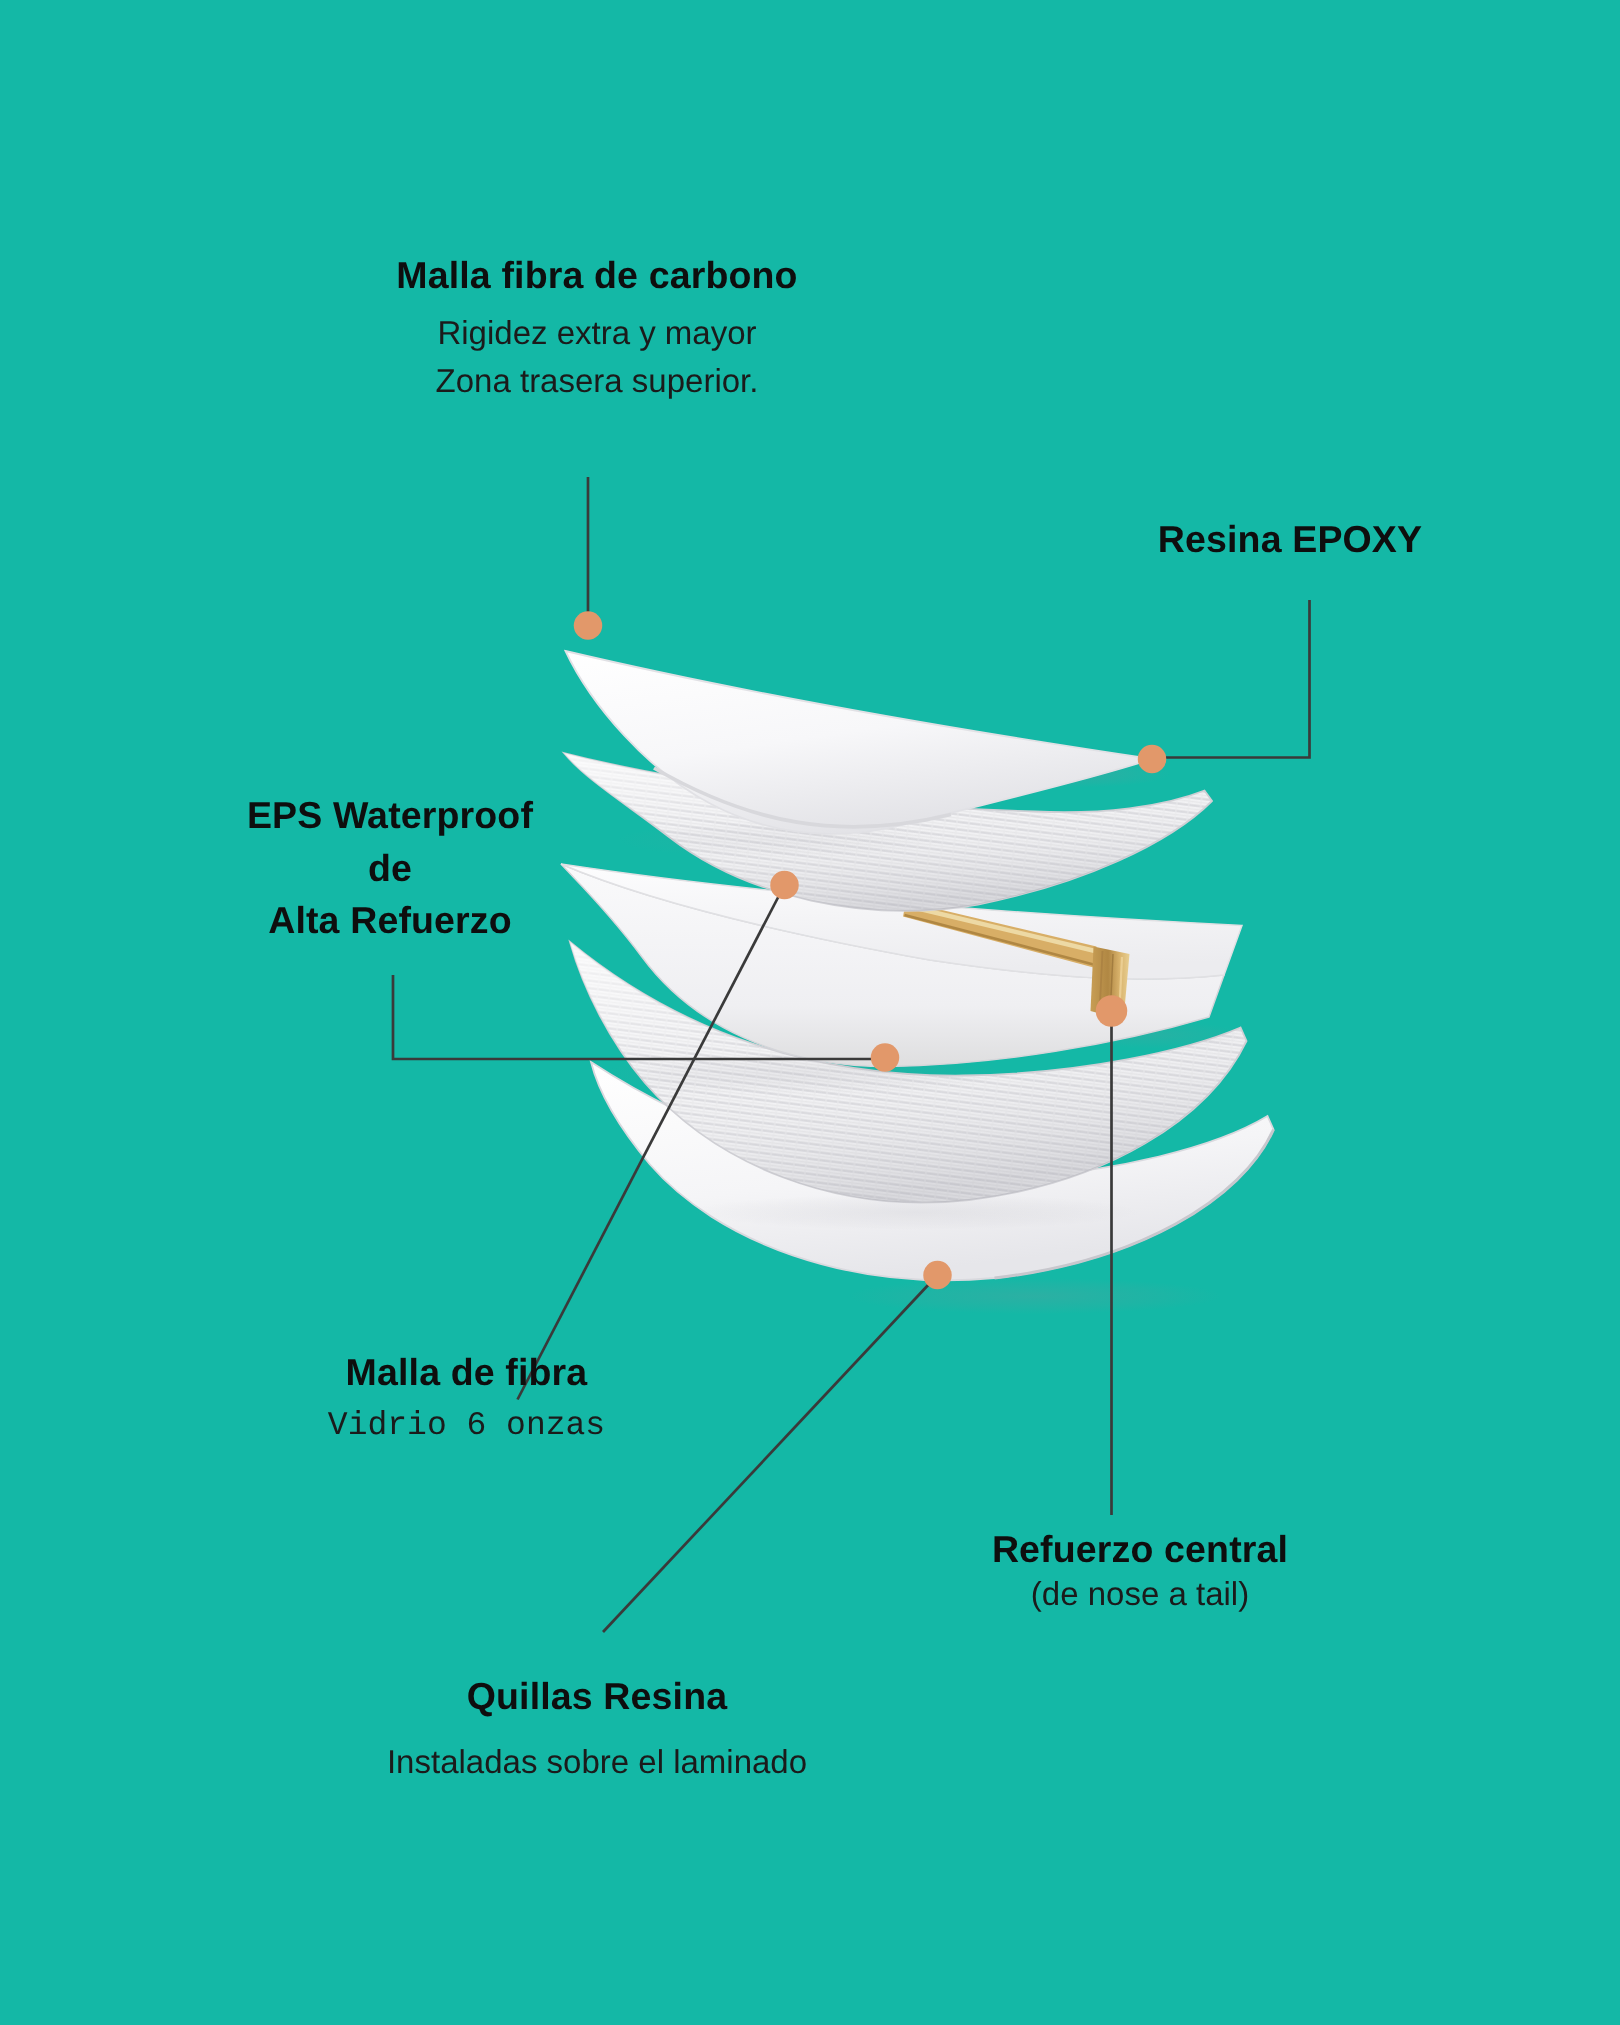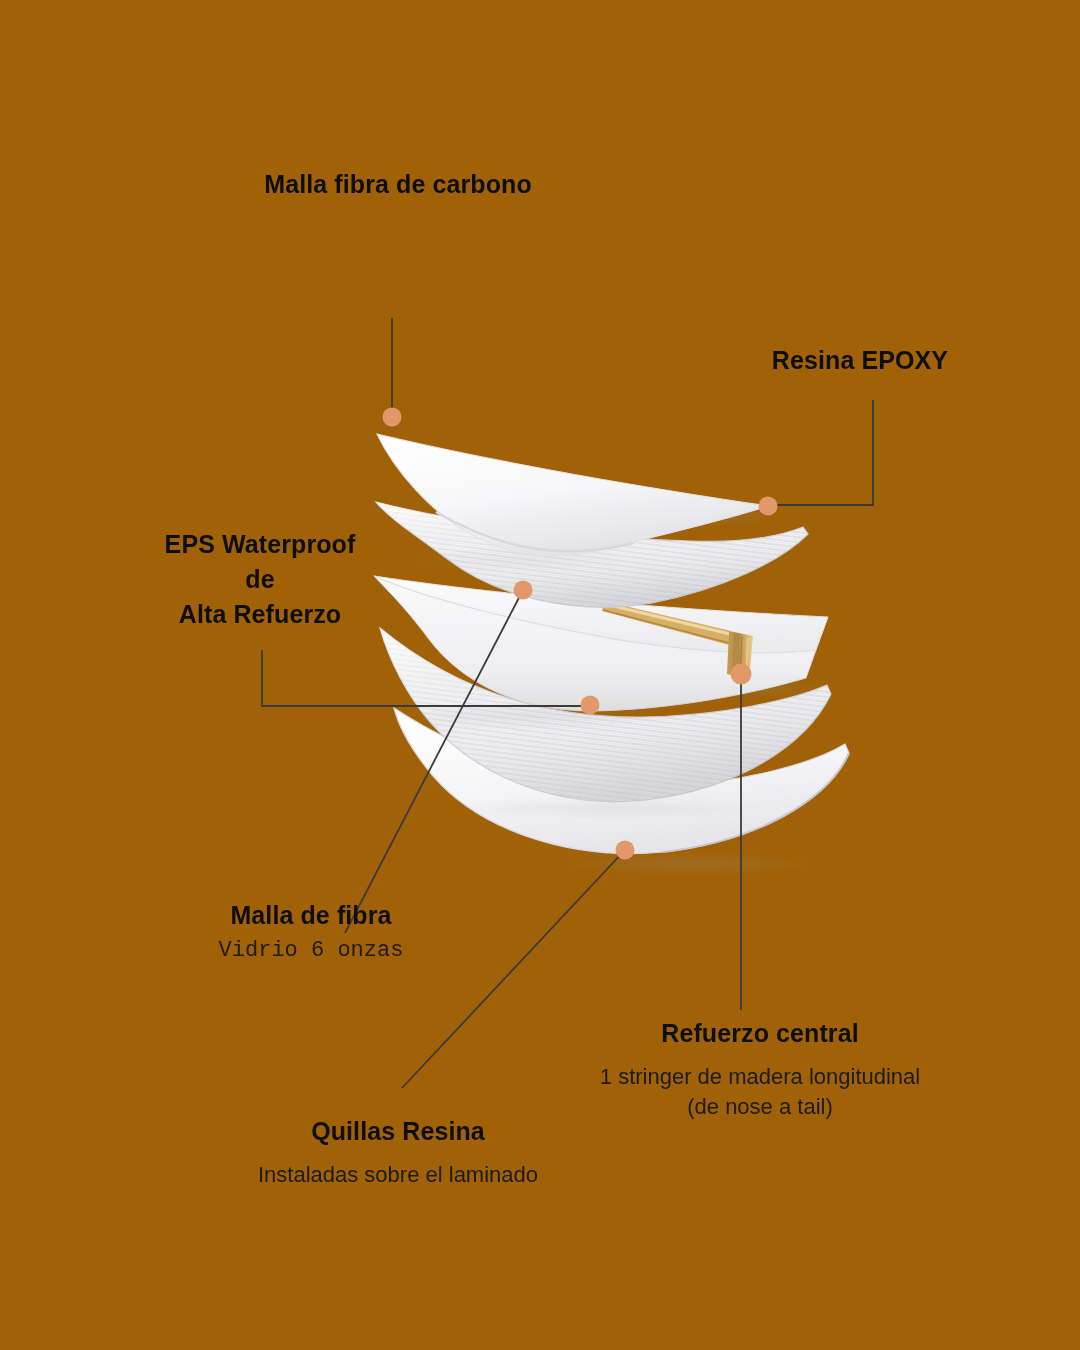--- a/index.html
+++ b/index.html
@@ -1,18 +1,18 @@
 <!DOCTYPE html>
 <html><head>
 <meta charset="utf-8">
 <style>
   html,body{margin:0;padding:0;background:#ffffff;}
   .canvas{
     position:relative;width:1080px;height:1350px;margin:0 auto;
-    background:#a16207;overflow:hidden;
+    background:#14b8a6;overflow:hidden;
     font-family:"Liberation Sans",sans-serif;color:#111;
   }
   .canvas svg{position:absolute;left:0;top:0;}
   .label{position:absolute;transform:translateX(-50%);text-align:center;white-space:nowrap;}
   .label .t{font-size:25px;line-height:29px;font-weight:700;color:#0e0e0e;letter-spacing:.1px;}
   .label .s{font-size:22px;line-height:32px;font-weight:400;color:#1b1b1b;}
   .lbl-carbon{left:398px;top:170px;}
   .lbl-carbon .t{margin-bottom:7px;}
   .lbl-epoxy{left:860px;top:346px;}
   .lbl-eps{left:260px;top:527px;}
@@ -145,40 +145,41 @@
       <circle cx="768" cy="506" r="9.5" fill="#E2986A"></circle>
       <circle cx="523" cy="590" r="9.5" fill="#E2986A"></circle>
       <circle cx="590" cy="705" r="9.5" fill="#E2986A"></circle>
       <circle cx="741" cy="674" r="10.5" fill="#E2986A"></circle>
       <circle cx="625" cy="850" r="9.5" fill="#E2986A"></circle>
     </g>
   </svg>
 
   <div class="label lbl-carbon">
     <div class="t">Malla fibra de carbono</div>
+    <div class="s">Rigidez extra y mayor</div>
+    <div class="s">Zona trasera superior.</div>
   </div>
 
   <div class="label lbl-epoxy">
     <div class="t">Resina EPOXY</div>
   </div>
 
   <div class="label lbl-eps">
     <div class="t">EPS Waterproof</div>
     <div class="t">de</div>
     <div class="t">Alta Refuerzo</div>
   </div>
 
   <div class="label lbl-fiber">
     <div class="t">Malla de fibra</div>
     <div class="s">Vidrio 6 onzas</div>
   </div>
 
   <div class="label lbl-stringer">
     <div class="t">Refuerzo central</div>
-    <div class="s first">1 stringer de madera longitudinal</div>
     <div class="s">(de nose a tail)</div>
   </div>
 
   <div class="label lbl-fins">
     <div class="t">Quillas Resina</div>
     <div class="s">Instaladas sobre el laminado</div>
   </div>
 
 </div>
 

